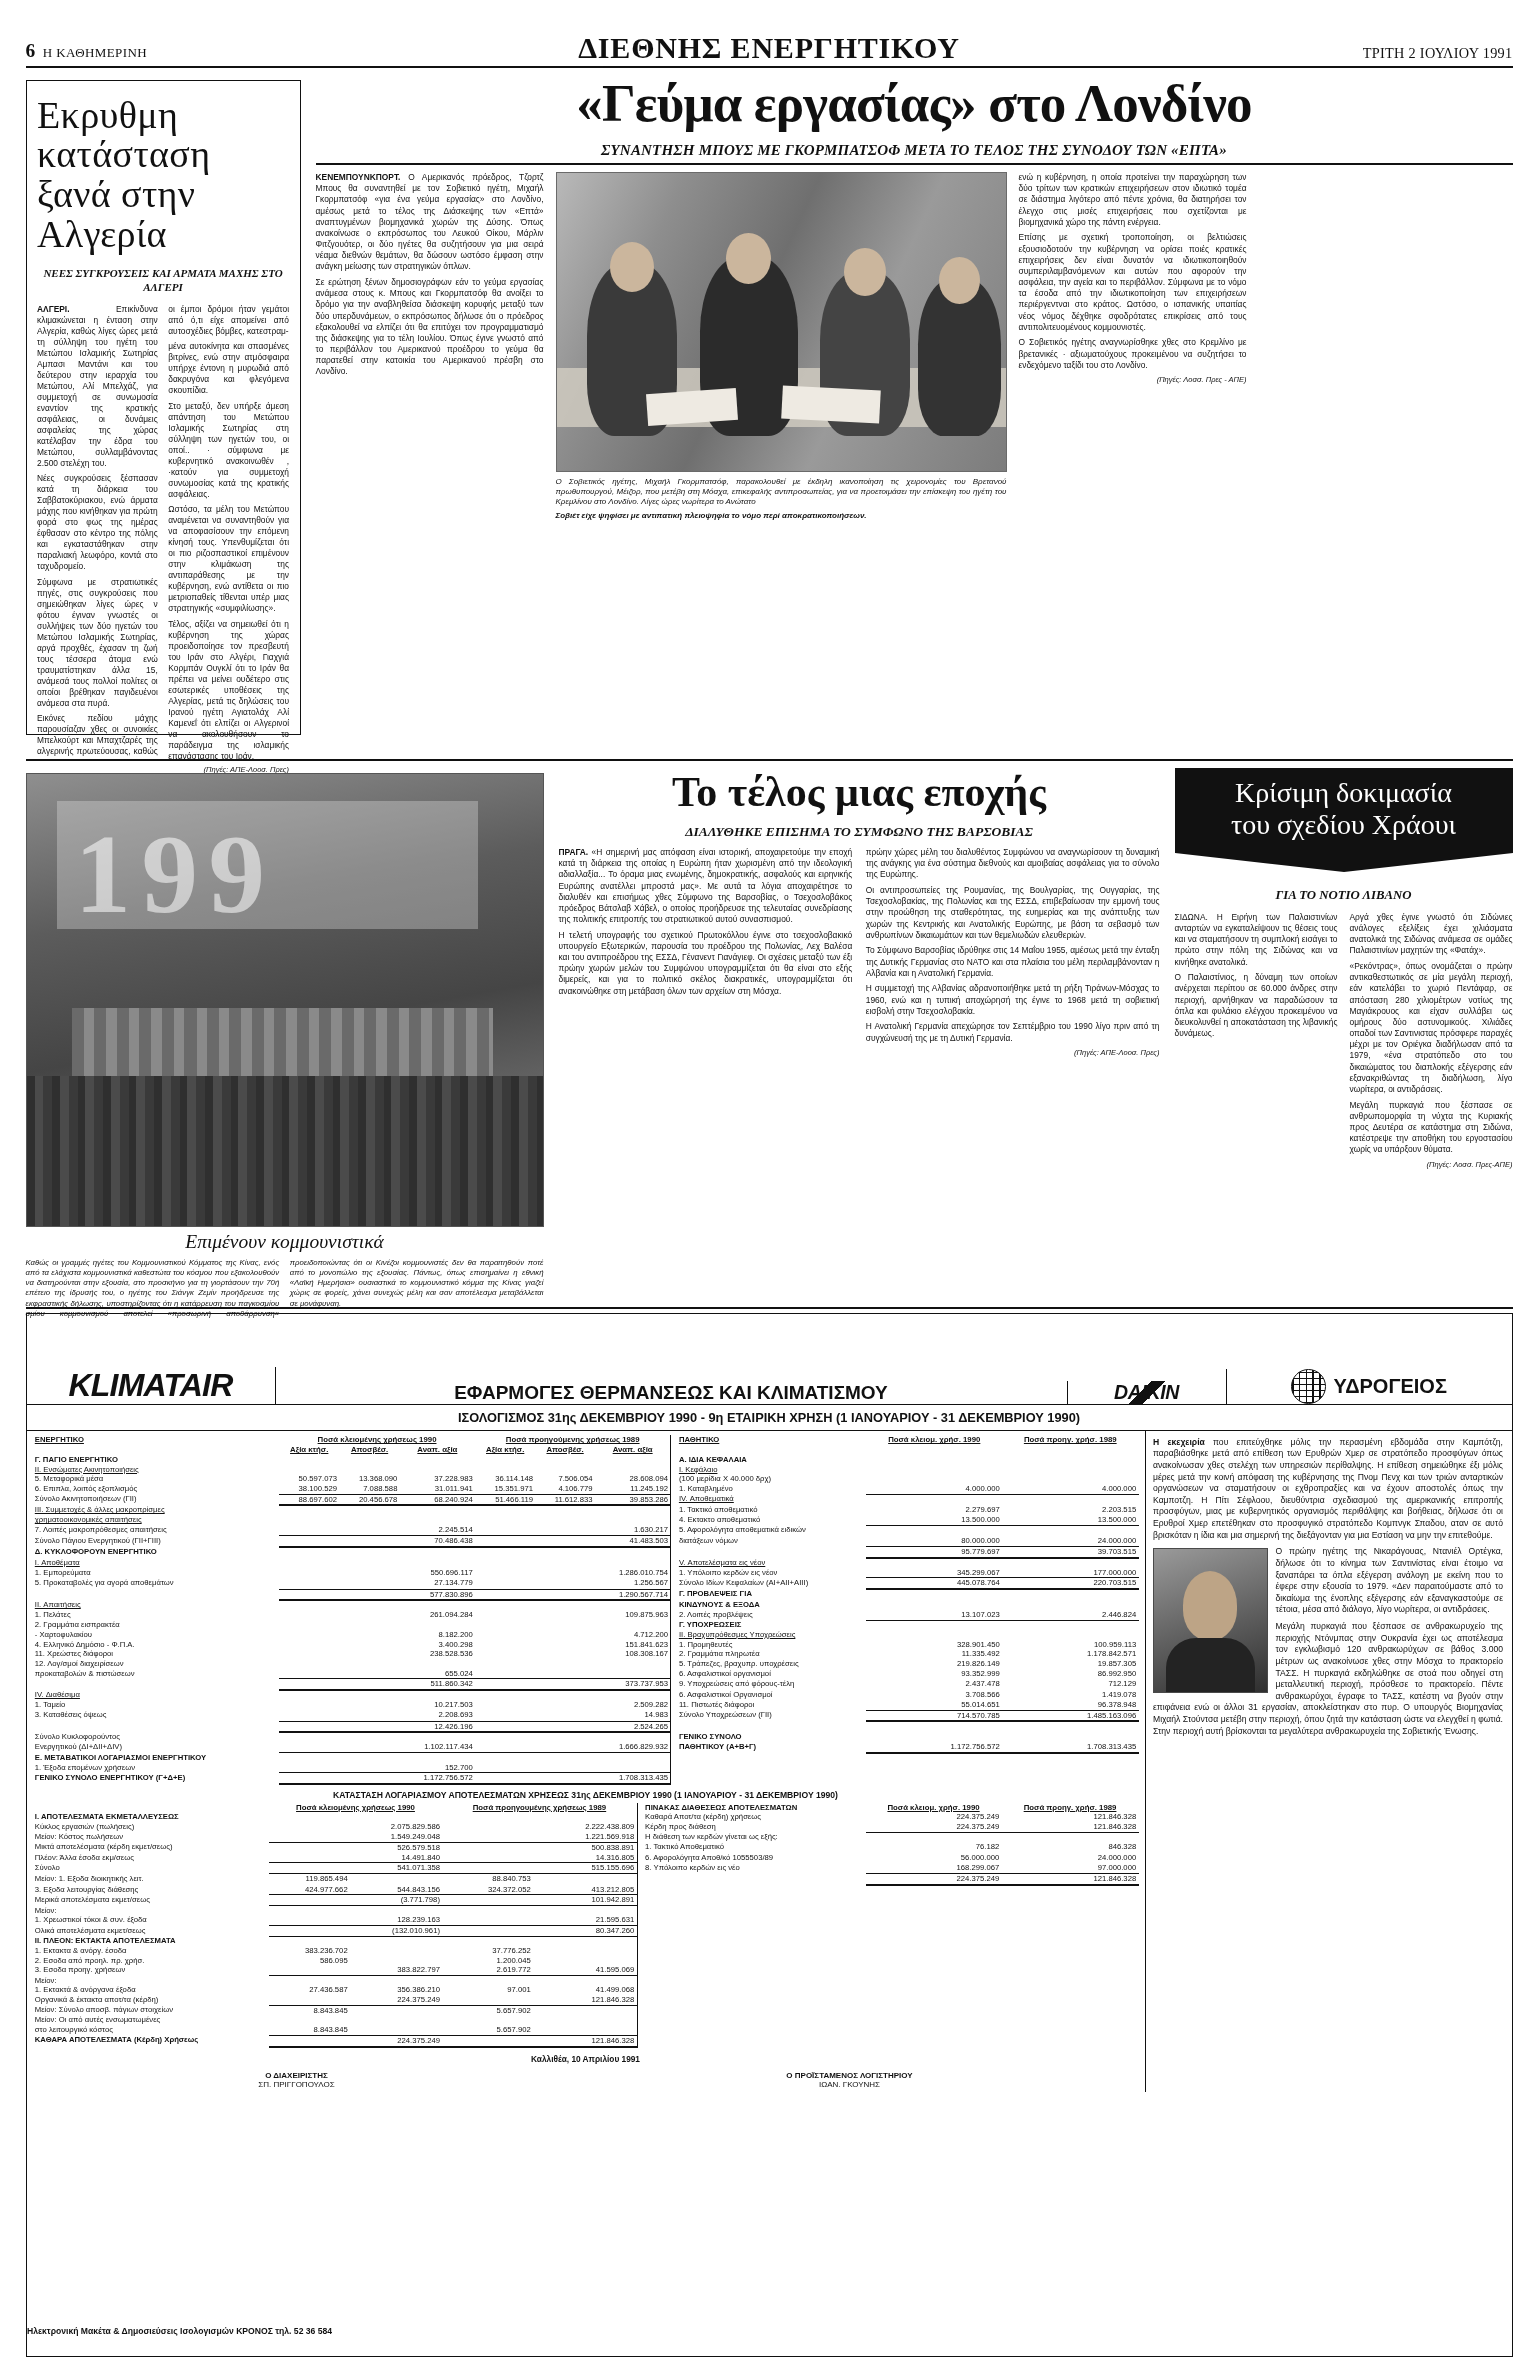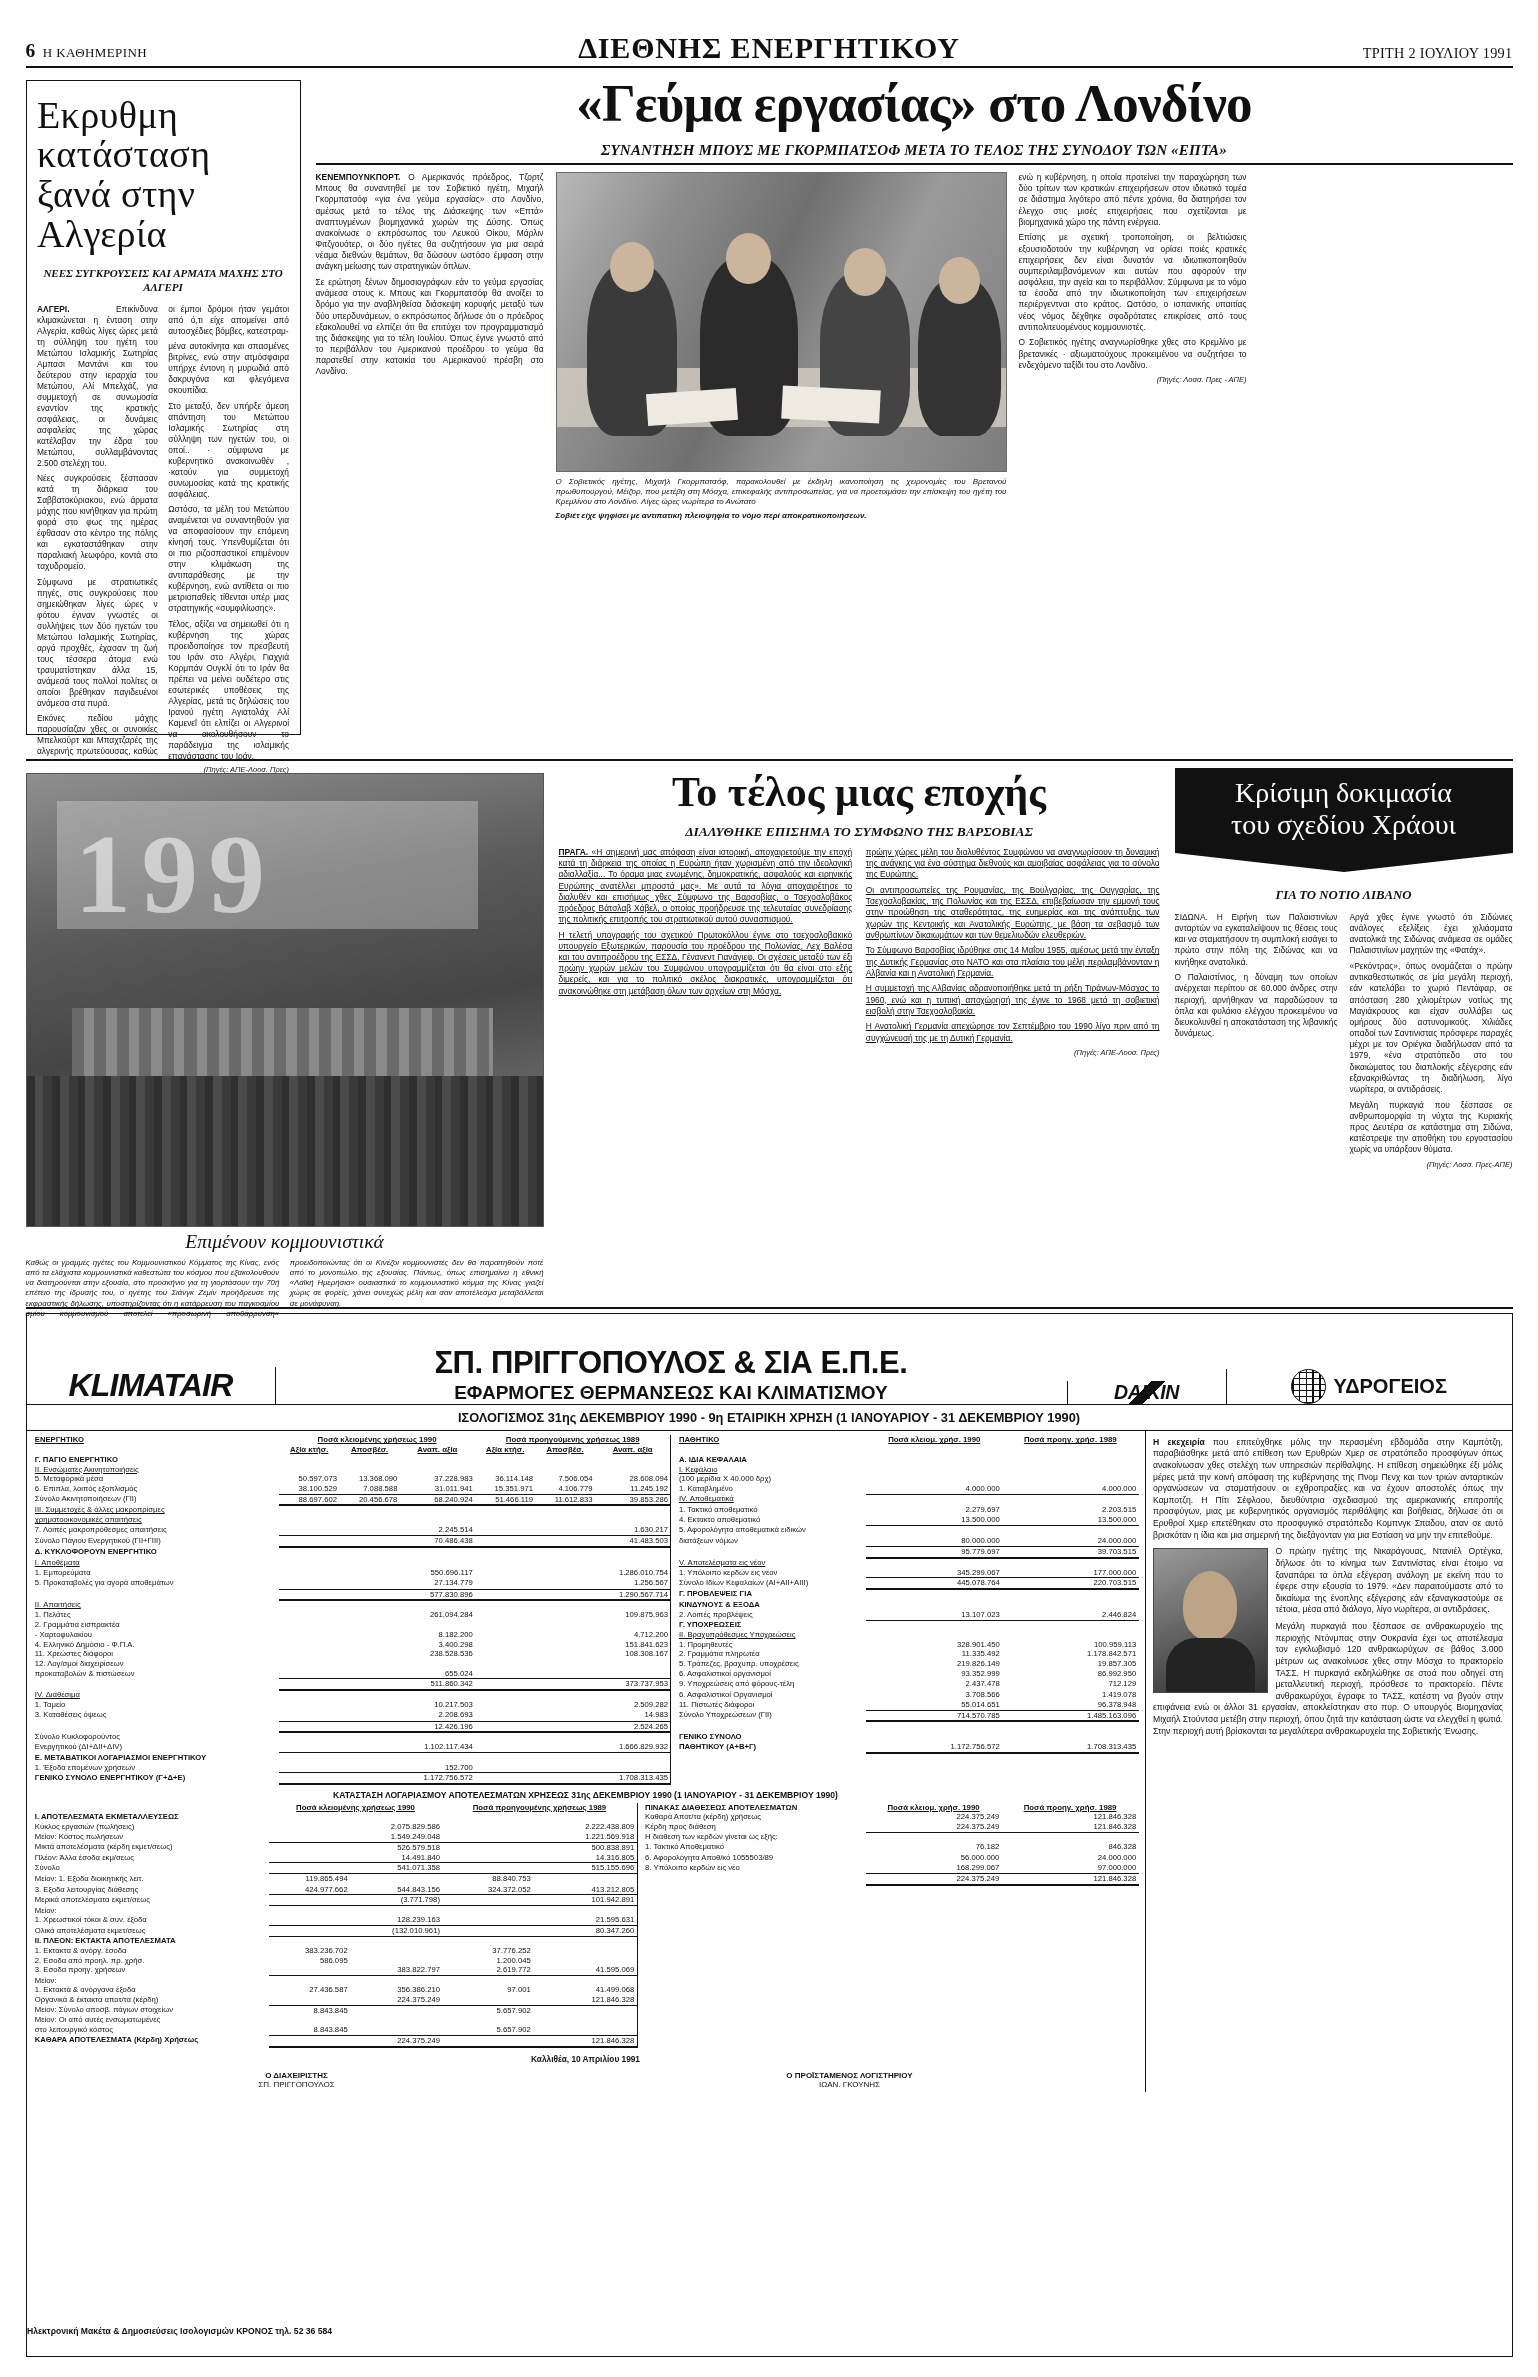--- a/index.html
+++ b/index.html
@@ -121,21 +121,21 @@
   .warsaw-h1{
     font-family:"Liberation Serif","DejaVu Serif",serif;
     font-size:42px;font-weight:700;text-align:center;margin:3px 0 0 0;line-height:1;
   }
   .warsaw-sub{
     font-family:"Liberation Serif","DejaVu Serif",serif;font-style:italic;font-weight:700;
     font-size:13.5px;text-align:center;margin:10.5px 0 7.5px 0;
   }
   .warsaw-body{display:flex;gap:13.5px;}
   .wcol{width:294px;}
-  .wcol p{font-size:8.4px;line-height:1.33;text-align:justify;margin:0 0 4.5px 0;text-decoration:underline;}
+  .wcol p{font-size:8.4px;line-height:1.33;text-align:justify;margin:0 0 4.5px 0;}
   .wcol p .lead{font-weight:700;}
 
   .lebanon{position:absolute;left:1149px;top:0;width:338px;}
   .leb-banner{
     background:#111;color:#fff;text-align:center;padding:9px 7.5px 12px 7.5px;
     font-family:"Liberation Serif","DejaVu Serif",serif;font-size:28px;line-height:1.14;
     position:relative;
   }
   .leb-banner:after{
     content:"";position:absolute;left:0;bottom:-19.5px;width:0;height:0;
@@ -347,21 +347,20 @@
       </div>
     </div>
   </div>
 
   <div class="adrule"></div>
   <div class="adzone">
 
     <div class="ad-head">
       <div class="ad-logo">KLIMATAIR</div>
       <div class="ad-title">
-        <div class="ad-co">ΣΠ. ΠΡΙΓΓΟΠΟΥΛΟΣ &amp; ΣΙΑ Ε.Π.Ε.</div>
         <div class="ad-sub">ΕΦΑΡΜΟΓΕΣ ΘΕΡΜΑΝΣΕΩΣ ΚΑΙ ΚΛΙΜΑΤΙΣΜΟΥ</div>
       </div>
       <div class="ad-daikin">DAIKIN</div>
       <div class="ad-ydro">
         <span class="globe"></span>
         <span>ΥΔΡΟΓΕΙΟΣ</span>
       </div>
     </div>
 
     <div class="ad-balancebar">ΙΣΟΛΟΓΙΣΜΟΣ 31ης ΔΕΚΕΜΒΡΙΟΥ 1990 - 9η ΕΤΑΙΡΙΚΗ ΧΡΗΣΗ (1 ΙΑΝΟΥΑΡΙΟΥ - 31 ΔΕΚΕΜΒΡΙΟΥ 1990)</div>

